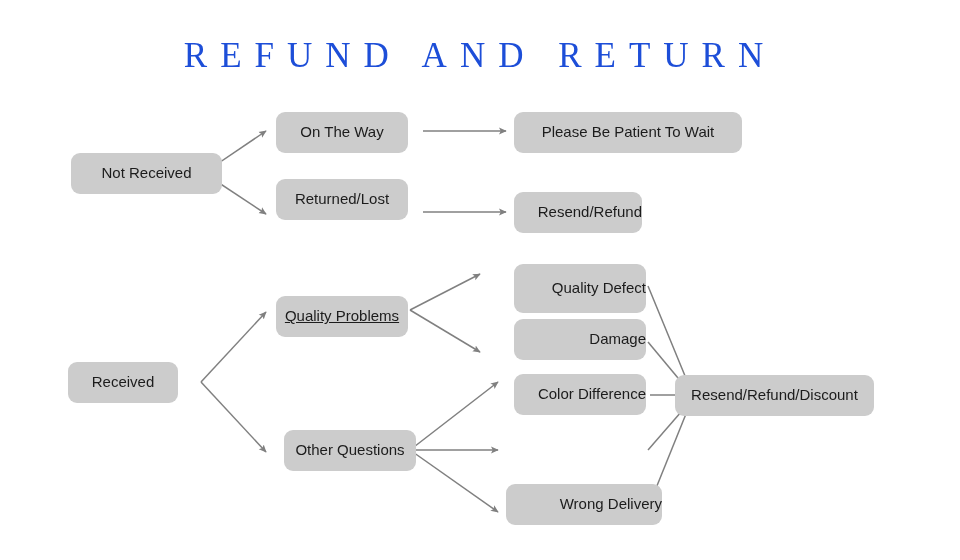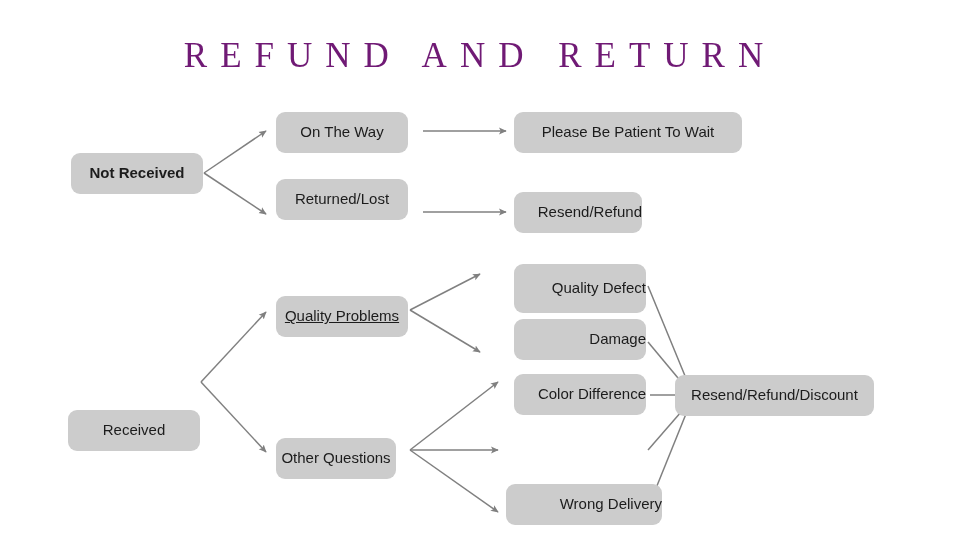--- a/index.html
+++ b/index.html
@@ -18,21 +18,21 @@
   #title {
     position: absolute;
     left: 0;
     top: 36px;
     width: 960px;
     text-align: center;
     font-family: "Liberation Serif", serif;
     font-size: 35px;
     font-weight: 400;
     letter-spacing: 13px;
-    color: #701a75;
+    color: #1d4ed8;
     white-space: nowrap;
   }
   svg#edges {
     position: absolute;
     left: 0;
     top: 0;
     width: 960px;
     height: 560px;
     pointer-events: none;
   }
@@ -84,42 +84,42 @@
       <path d="M 410 450 L 498 512"></path>
 
       <path d="M 648 286 L 690 388"></path>
       <path d="M 648 342 L 688 390"></path>
       <path d="M 650 395 L 690 395"></path>
       <path d="M 648 450 L 688 404"></path>
       <path d="M 648 508 L 690 404"></path>
     </g>
   </svg>
 
-  <div class="node center" style="left:71px;  top:153px; width:132px; height:41px;font-weight:bold;">
+  <div class="node center" style="left:71px;  top:153px; width:151px; height:41px;">
       <span>Not Received</span>
     </div>
   <div class="node center" style="left:276px; top:112px; width:132px; height:41px;">
       <span>On The Way</span>
     </div>
   <div class="node center" style="left:276px; top:179px; width:132px; height:41px;">
       <span>Returned/Lost</span>
     </div>
   <div class="node center" style="left:514px; top:112px; width:228px; height:41px;">
       <span>Please Be Patient To Wait</span>
     </div>
   <div class="node left" style="left:514px; top:192px; width:128px; height:41px;">
       <span>Resend/Refund</span>
     </div>
-  <div class="node center" style="left:68px;  top:362px; width:132px; height:41px;margin-top:48px;">
+  <div class="node center" style="left:68px;  top:362px; width:110px; height:41px;">
       <span>Received</span>
     </div>
   <div class="node center" style="left:276px; top:296px; width:132px; height:41px;text-decoration:underline;">
       <span>Quality Problems</span>
     </div>
-  <div class="node center" style="left:276px; top:430px; width:120px; height:41px;margin-top:8px;">
+  <div class="node center" style="left:284px; top:430px; width:132px; height:41px;">
       <span>Other Questions</span>
     </div>
   <div class="node left" style="left:514px; top:264px; width:132px; height:49px;">
       <span>Quality Defect</span>
     </div>
   <div class="node left" style="left:514px; top:319px; width:132px; height:41px;">
       <span>Damage</span>
     </div>
   <div class="node left" style="left:514px; top:374px; width:132px; height:41px;">
       <span>Color Difference</span>

